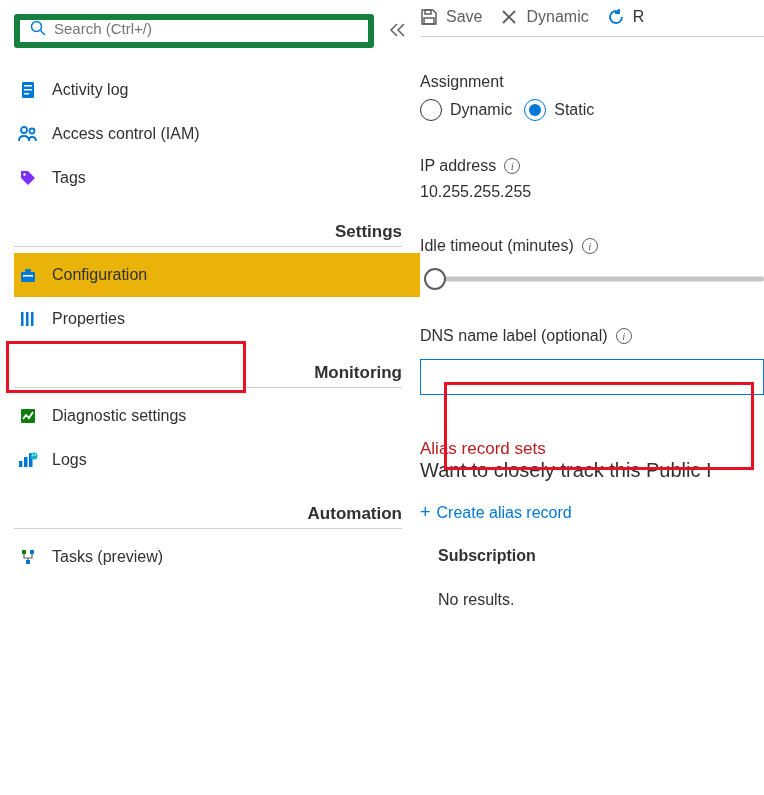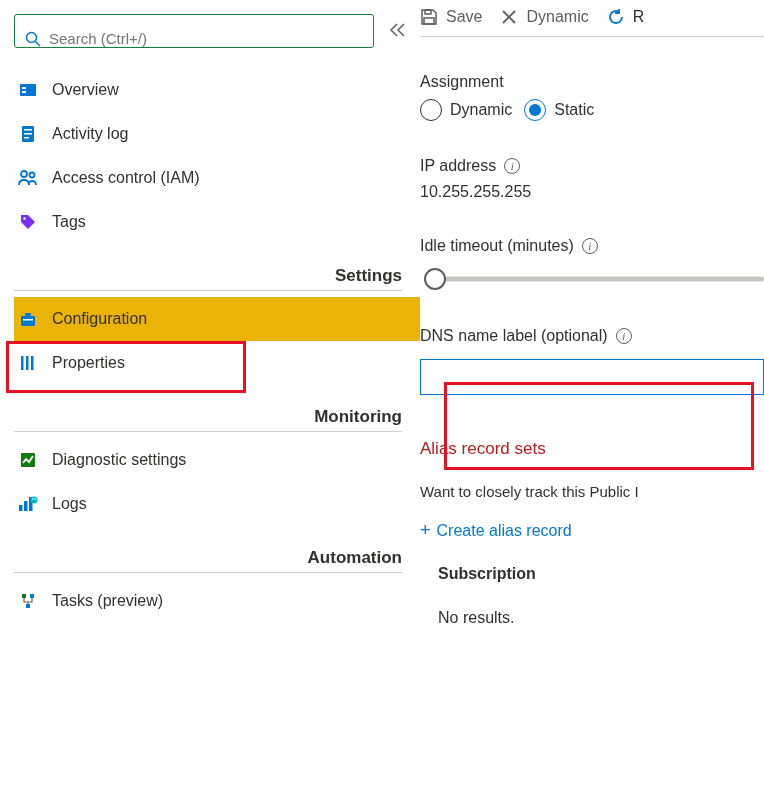--- a/index.html
+++ b/index.html
@@ -25,22 +25,22 @@
   .search-row {
     display: flex;
     align-items: center;
     gap: 12px;
     margin-bottom: 20px;
     padding-right: 10px;
   }
   .search-box {
     flex: 1;
     display: flex;
-    align-items: flex-end;
-    border: 1px solid #15803d;
+    align-items: flex-start;
+    border: 6px solid #15803d;
     border-radius: 3px;
     height: 34px;
     padding: 0 10px;
   }
   .search-box svg { flex-shrink: 0; }
   .search-input {
     flex: 1;
     border: none;
     outline: none;
     font-size: 15px;
@@ -202,23 +202,22 @@
     padding: 0 8px;
     font-size: 15px;
     margin-top: 6px;
   }
   .alias-header {
     font-size: 17px;
     color: #b91c1c;
     margin-top: 44px;
   }
   .alias-desc {
-    font-size: 15px;
+    font-size: 20px;
     color: #323130;
-    margin-top: 24px;
   }
   .create-link {
     display: flex;
     align-items: center;
     gap: 6px;
     color: #0078d4;
     font-size: 16px;
     margin-top: 20px;
     cursor: pointer;
   }
@@ -249,30 +248,20 @@
           </svg>
         <input class="search-input" placeholder="Search (Ctrl+/)" style="">
       </div>
       <span class="collapse-btn">
         <svg width="16" height="14" viewBox="0 0 16 14">
             <path d="M7 1 L1 7 L7 13 M14 1 L8 7 L14 13" fill="none" stroke="#605e5c" stroke-width="1.5"></path>
           </svg>
       </span>
     </div>
 
-    <div class="nav-item">
-      <span class="nav-icon">
-        <svg width="18" height="18" viewBox="0 0 18 18">
-            <rect x="1" y="3" width="16" height="12" rx="1" fill="#0078d4"></rect>
-            <rect x="3" y="6" width="4" height="2" fill="#fff"></rect>
-            <rect x="3" y="10" width="4" height="2" fill="#fff"></rect>
-          </svg>
-      </span>
-      <span>Overview</span>
-    </div>
     <div class="nav-item">
       <span class="nav-icon">
         <svg width="18" height="18" viewBox="0 0 18 18">
             <rect x="3" y="1" width="12" height="16" rx="1" fill="#0078d4"></rect>
             <rect x="5" y="4" width="8" height="1.5" fill="#fff"></rect>
             <rect x="5" y="8" width="8" height="1.5" fill="#fff"></rect>
             <rect x="5" y="12" width="5" height="1.5" fill="#fff"></rect>
           </svg>
       </span>
       <span>Activity log</span>

